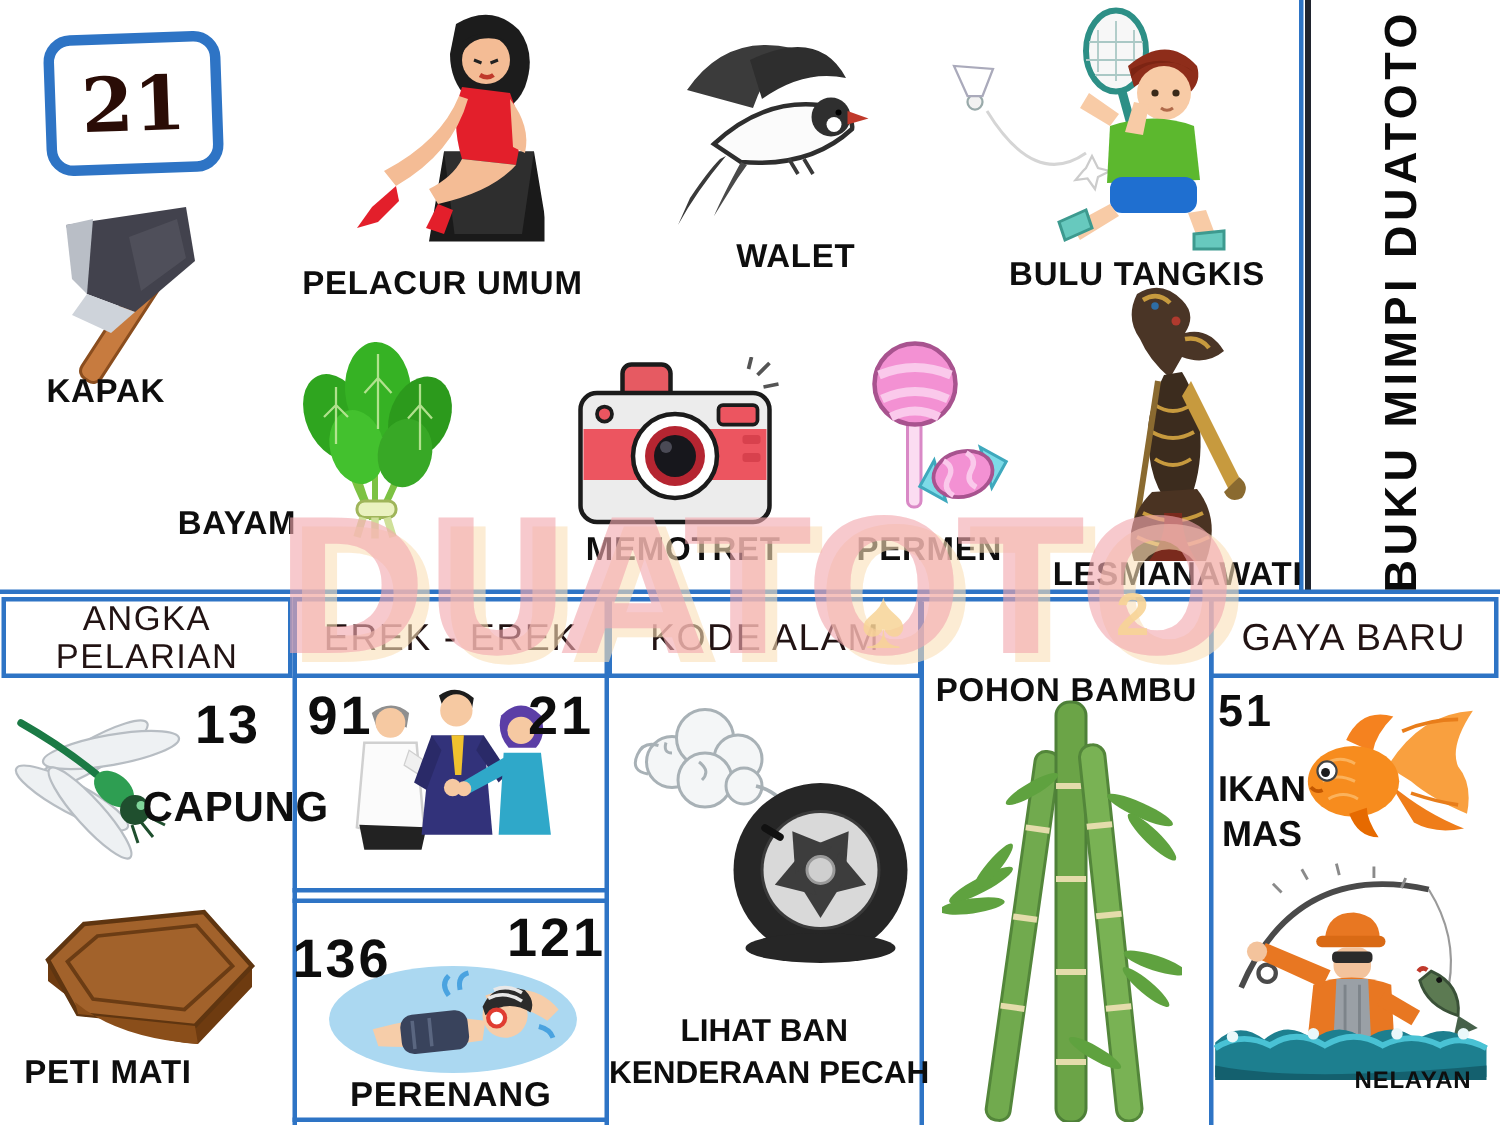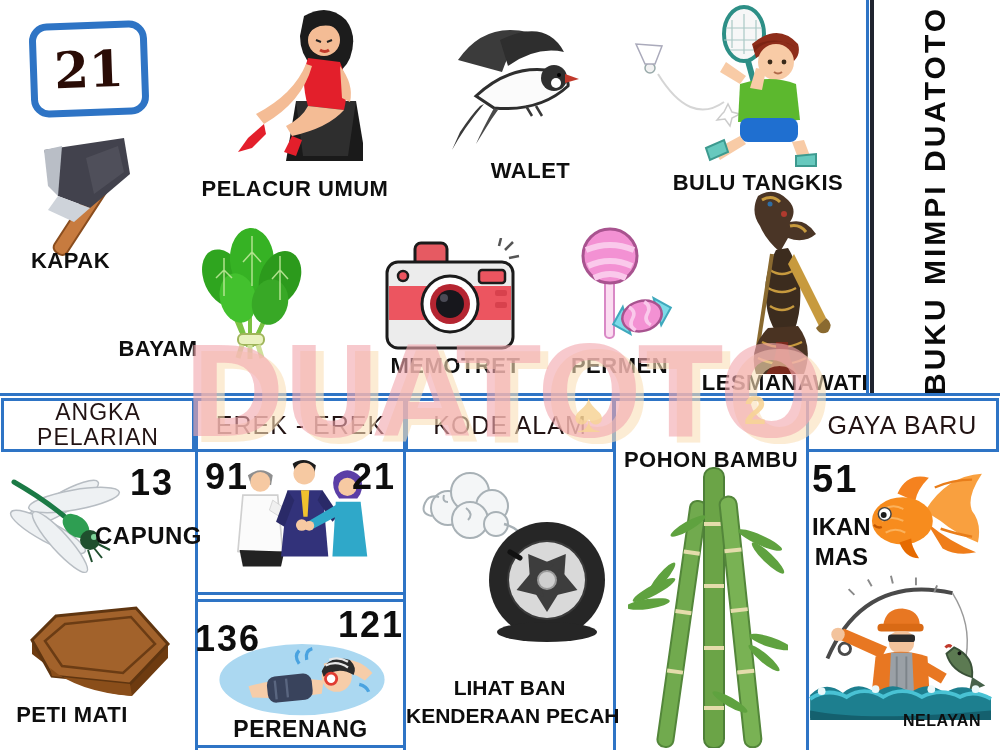--- a/index.html
+++ b/index.html
@@ -215,21 +215,21 @@
       <ellipse cx="72" cy="32" rx="46" ry="10" transform="rotate(-10 72 32)"></ellipse>
       <ellipse cx="46" cy="64" rx="42" ry="10" transform="rotate(28 46 64)"></ellipse>
       <ellipse cx="58" cy="74" rx="40" ry="9" transform="rotate(48 58 74)"></ellipse>
     </g>
     <path d="M12 14 Q40 30 62 48" stroke="#1b7a45" stroke-width="5" fill="none" stroke-linecap="round"></path>
     <ellipse cx="74" cy="58" rx="15" ry="10" fill="#2e9e52" transform="rotate(38 74 58)"></ellipse>
     <circle cx="88" cy="72" r="10" fill="#1f4f2e"></circle>
     <circle cx="92" cy="69" r="3" fill="#7fd49a"></circle>
     <path d="M92 80 l8 10 M86 82 l4 12 M96 76 l12 6" stroke="#1f4f2e" stroke-width="2" fill="none"></path>
   </svg>
-  <div class="lbl" style="left:95px;top:522px;width:100px;font-size:24px;">CAPUNG</div>
+  <div class="lbl" style="left:95px;top:522px;width:100px;font-size:28px;">CAPUNG</div>
   <svg style="left:18px;top:602px" width="160" height="115" viewBox="0 0 160 115">
     <path d="M14 38 L14 52 Q60 90 114 94 L150 56 L150 42 L112 82 L34 74 Z" fill="#6e3b10"></path>
     <polygon points="38,14 118,6 150,42 112,82 34,74 14,38" fill="#a2622b" stroke="#5f3510" stroke-width="3"></polygon>
     <polygon points="47,22 113,15 137,42 105,71 44,64 27,39" fill="none" stroke="#6b3c14" stroke-width="2.5"></polygon>
     <path d="M34 74 L112 82 L114 94 Q60 90 32 66 Z" fill="#8a4e1a"></path>
   </svg>
   <div class="lbl" style="left:12px;top:702px;width:120px;">PETI MATI</div>
 
   <div class="num" style="left:205px;top:456px;">91</div>
   <div class="num" style="left:352px;top:456px;">21</div>
@@ -319,21 +319,21 @@
       <ellipse cx="34" cy="116" rx="20" ry="4.5" transform="rotate(-50 34 116)"></ellipse>
       <ellipse cx="132" cy="78" rx="24" ry="5" transform="rotate(24 132 78)"></ellipse>
       <ellipse cx="140" cy="96" rx="22" ry="5" transform="rotate(44 140 96)"></ellipse>
       <ellipse cx="142" cy="180" rx="22" ry="5" transform="rotate(18 142 180)"></ellipse>
       <ellipse cx="136" cy="196" rx="20" ry="4.5" transform="rotate(40 136 196)"></ellipse>
       <ellipse cx="60" cy="64" rx="20" ry="4.5" transform="rotate(-30 60 64)"></ellipse>
       <ellipse cx="102" cy="240" rx="20" ry="4.5" transform="rotate(30 102 240)"></ellipse>
     </g>
   </svg>
 
-  <div class="num" style="left:812px;top:458px;font-size:38px;">51</div>
+  <div class="num" style="left:812px;top:458px;font-size:30px;">51</div>
   <div class="abs" style="left:812px;top:512px;z-index:4;font-weight:700;font-size:24px;line-height:30px;color:#0d0d0d;">
     <span style="display:block">IKAN</span>
     <span style="display:block">MAS</span>
   </div>
   <svg style="left:858px;top:460px" width="128" height="110" viewBox="0 0 130 112">
     <path d="M68 52 Q90 16 126 14 Q110 38 116 52 Q126 64 122 84 Q98 74 84 62 Z" fill="#f9a03f"></path>
     <path d="M78 28 Q96 20 116 20 M84 70 Q102 76 116 78" stroke="#e87d1a" stroke-width="2.5" fill="none"></path>
     <path d="M70 64 Q94 84 120 94 Q100 98 86 90 Z" fill="#ef7d1a"></path>
     <path d="M40 34 Q50 12 72 18 Q60 30 58 42 Z" fill="#f5821f"></path>
     <ellipse cx="45" cy="62" rx="31" ry="24" fill="#f78c1e"></ellipse>

